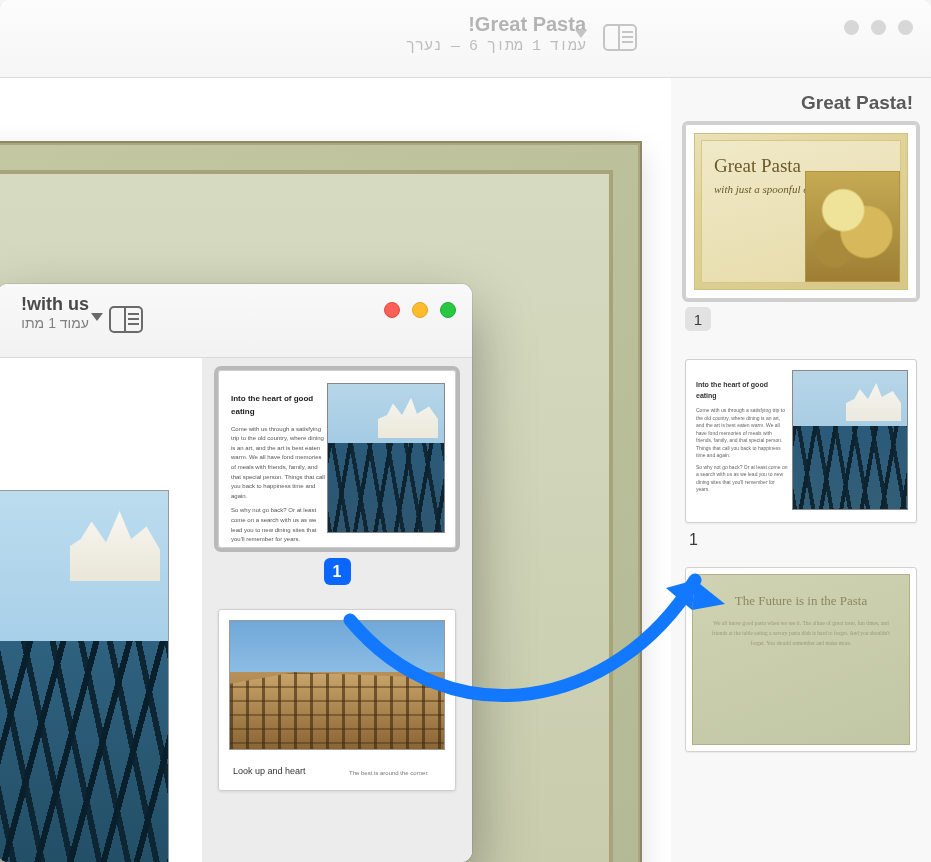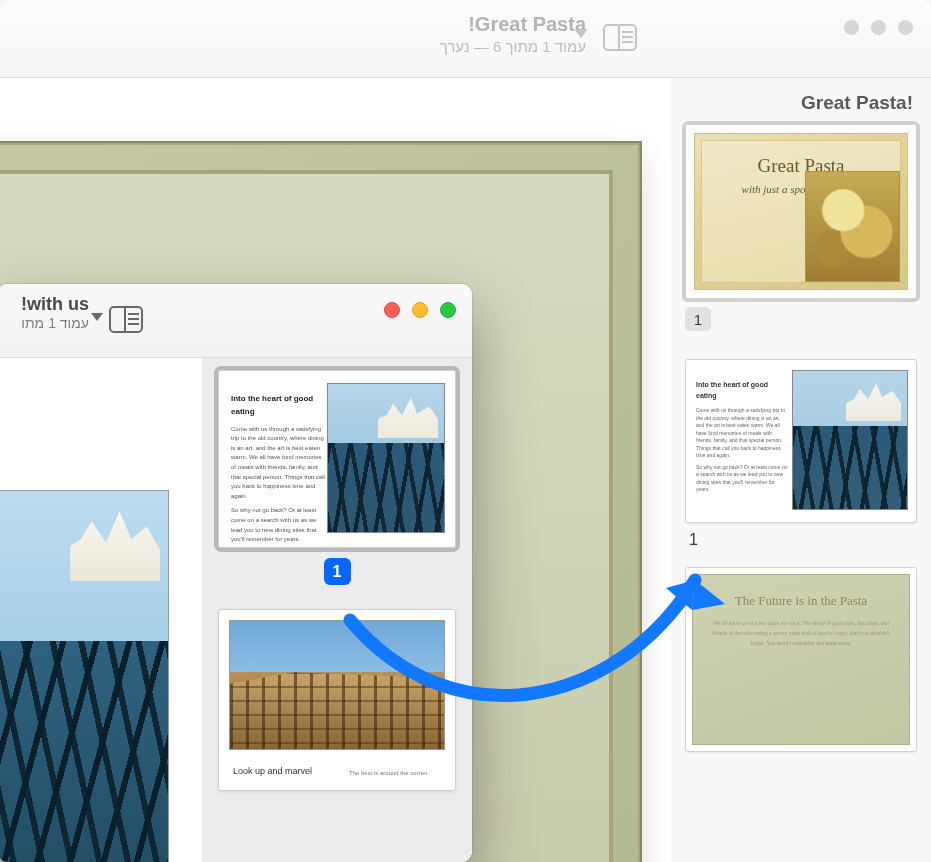--- a/index.html
+++ b/index.html
@@ -48,20 +48,21 @@
   }
   .back-title {
     font-size: 20px;
     font-weight: 600;
     color: #b4b4b4;
   }
   .back-sub {
     font-size: 15px;
     color: #bdbdbd;
     margin-top: 2px;
+    font-family: Liberation Mono, monospace;
   }
   .sidebar-toggle-back {
     position: absolute;
     right: 294px; top: 24px;
     width: 34px; height: 27px;
     border: 2px solid #c5c5c5;
     border-radius: 5px;
     display: flex;
   }
   .sidebar-toggle-back::after{
@@ -114,21 +115,21 @@
     margin: 4px 4px 10px;
   }
   .thumb {
     background:#fff; border:1px solid #d0d0d0; border-radius:3px;
     width: 232px; overflow:hidden;
     margin: 0 auto 8px;
     box-shadow: 0 1px 2px rgba(0,0,0,0.07);
   }
   .thumb.selected { outline:3px solid #cfcfcf; }
   
-  .thumb-pasta { height: 175px; position: relative; text-align: center; }
+  .thumb-pasta { height: 175px; position: relative; }
   .parchment {
     position:absolute; inset:8px;
     background: linear-gradient(160deg,#e9e1b8,#e2d49a 30%, #d7c788 100%);
     border: 1px solid #cfc07f;
   }
   .parchment-inner{
     position:absolute; inset:6px;
     background: linear-gradient(165deg,#f0e9c8,#e6dba9);
     border:1px solid #d6c988;
     padding: 14px 12px 10px;
@@ -386,21 +387,21 @@
           <div>Come with us through a satisfying trip to the old country, where dining is an art, and the art is best eaten warm. We all have fond memories of meals with friends, family, and that special person. Things that call you back to happiness time and again.</div>
           <div style="height:5px"></div>
           <div>So why not go back? Or at least come on a search with us as we lead you to new dining sites that you'll remember for years.</div>
         </div>
         <div class="ft-img"></div>
       </div>
       <div class="page-badge-blue">1</div>
 
       <div class="fthumb fthumb2">
         <div class="col-img"></div>
-        <div class="ft2-cap">Look up and marvel</div>
+        <div class="ft2-cap">Look up and heart</div>
         <div class="ft2-cap2">The best is around the corner.</div>
       </div>
     </div>
   </div>
 </div>
 
 <svg class="arrow-svg" viewBox="0 0 410 180">
   <path d="M 20 60 C 120 180, 285 150, 365 20" stroke="#1178ff" stroke-width="13" fill="none" stroke-linecap="round"></path>
   <path d="M 365 20 L 336 28 L 362 50 Z" fill="#1178ff"></path>
   <path d="M 365 20 L 395 44 L 362 50 Z" fill="#1178ff"></path>

